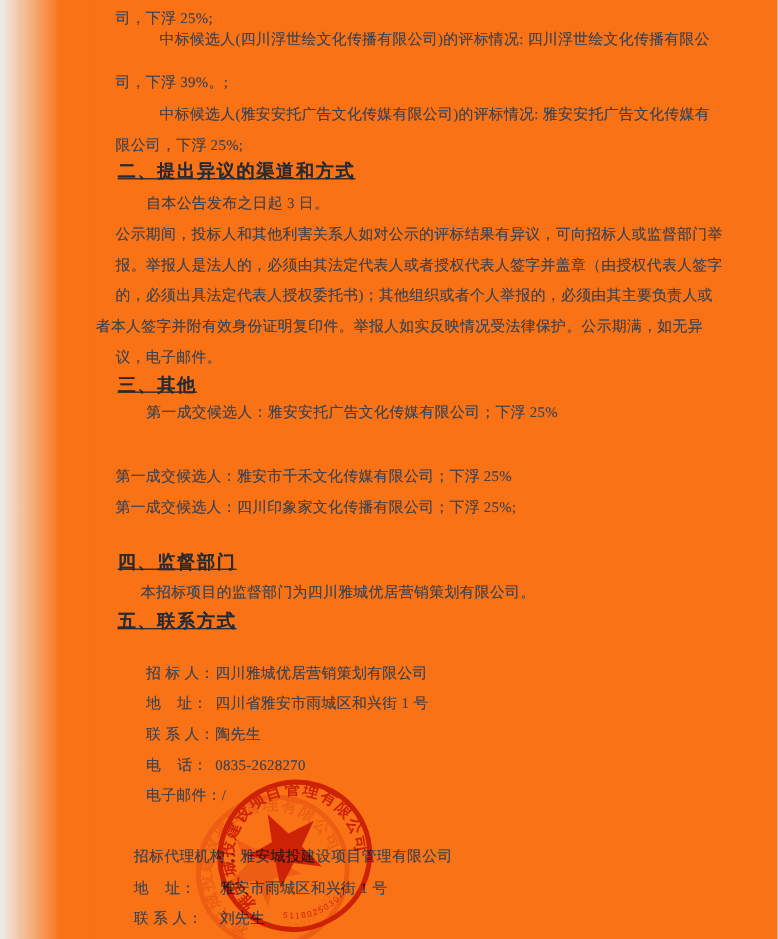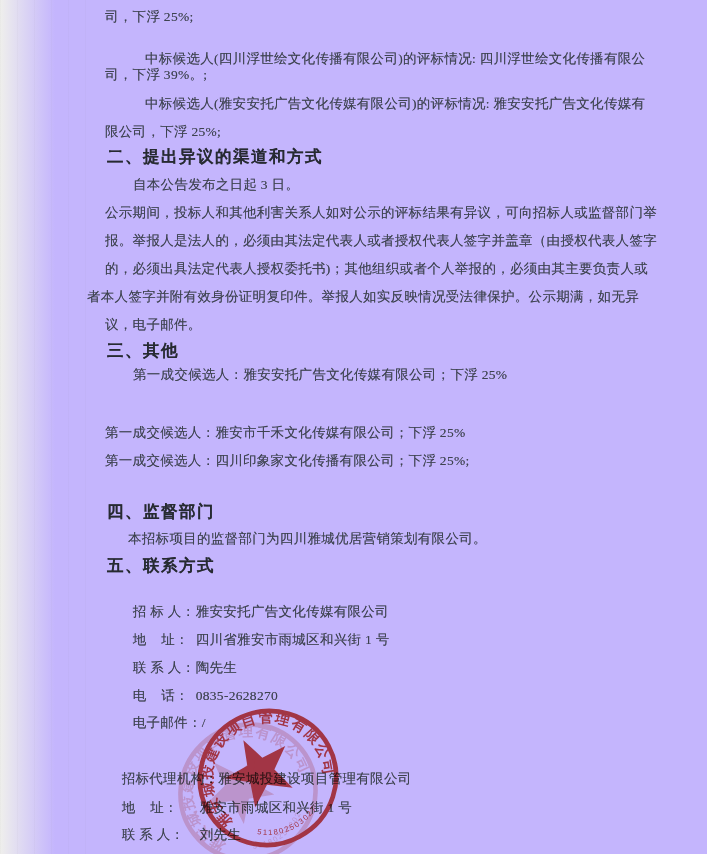--- a/index.html
+++ b/index.html
@@ -1,19 +1,19 @@
 <!DOCTYPE html>
 <html><head>
 <meta charset="utf-8">
 <style>
   html,body{margin:0;padding:0;background:#ffffff;}
   .page{
     position:relative;
     width:707px;height:854px;
-    background:#c4b5fd;
+    background:#f97316;
     overflow:hidden;
     font-family:"Liberation Serif", serif;
     color:#3e4350;
   }
   
   .scan-shade{
     position:absolute;left:0;top:0;bottom:0;width:96px;
     background:
       repeating-linear-gradient(90deg, rgba(110,110,110,0.035) 0 1px, rgba(0,0,0,0) 1px 17px),
       linear-gradient(90deg,#efefec 0,rgba(255,255,255,0) 55px);
@@ -28,41 +28,42 @@
     text-shadow:0 0 0.5px rgba(62,67,80,0.55);
   }
   .hd{
     font-family:"Liberation Sans", sans-serif;
     font-weight:bold;
     font-size:16.5px;
     line-height:20px;
     color:#262a31;
     letter-spacing:1.5px;
     text-shadow:0 0 0.5px rgba(38,42,49,0.6);
+    text-decoration:underline;
   }
   .lbl{display:inline-block;white-space:pre;}
   .lbl-c{min-width:63px;}
   .lbl-a{min-width:78px;}
   .seal-svg{
     position:absolute;left:188px;top:698px;
     width:160px;height:160px;
     overflow:visible;
     mix-blend-mode:multiply;
     opacity:0.92;
     filter:blur(0.3px);
   }
 </style>
 </head>
 <body>
 
 <div class="page">
   <div class="scan-shade"></div>
 
   <div class="ln" style="top:8px;left:105px">司，下浮 25%;</div>
-  <div class="ln" style="top:50px;left:145px">中标候选人(四川浮世绘文化传播有限公司)的评标情况: 四川浮世绘文化传播有限公</div>
+  <div class="ln" style="top:27px;left:145px">中标候选人(四川浮世绘文化传播有限公司)的评标情况: 四川浮世绘文化传播有限公</div>
   <div class="ln" style="top:66px;left:105px">司，下浮 39%。;</div>
   <div class="ln" style="top:95px;left:145px">中标候选人(雅安安托广告文化传媒有限公司)的评标情况: 雅安安托广告文化传媒有</div>
   <div class="ln" style="top:123px;left:105px">限公司，下浮 25%;</div>
 
   <div class="ln hd" style="top:146px;left:107px">二、提出异议的渠道和方式</div>
   <div class="ln" style="top:176px;left:133px">自本公告发布之日起 3 日。</div>
   <div class="ln" style="top:204px;left:105px">公示期间，投标人和其他利害关系人如对公示的评标结果有异议，可向招标人或监督部门举</div>
   <div class="ln" style="top:232px;left:105px">报。举报人是法人的，必须由其法定代表人或者授权代表人签字并盖章（由授权代表人签字</div>
   <div class="ln" style="top:260px;left:105px">的，必须出具法定代表人授权委托书)；其他组织或者个人举报的，必须由其主要负责人或</div>
   <div class="ln" style="top:288px;left:87px">者本人签字并附有效身份证明复印件。举报人如实反映情况受法律保护。公示期满，如无异</div>
@@ -72,21 +73,21 @@
   <div class="ln" style="top:366px;left:133px">第一成交候选人：雅安安托广告文化传媒有限公司；下浮 25%</div>
   <div class="ln" style="top:424px;left:105px">第一成交候选人：雅安市千禾文化传媒有限公司；下浮 25%</div>
   <div class="ln" style="top:452px;left:105px">第一成交候选人：四川印象家文化传播有限公司；下浮 25%;</div>
 
   <div class="ln hd" style="top:501px;left:107px">四、监督部门</div>
   <div class="ln" style="top:530px;left:128px">本招标项目的监督部门为四川雅城优居营销策划有限公司。</div>
 
   <div class="ln hd" style="top:555px;left:107px">五、联系方式</div>
 
   <div class="ln" style="top:585px;left:118px">
-    <span class="lbl lbl-c">招 标 人：</span><span>雅安安托广告文化传媒有限公司</span>
+    <span class="lbl lbl-c">招 标 人：</span><span>四川雅城优居营销策划有限公司</span>
   </div>
   <div class="ln" style="top:613px;left:118px">
     <span class="lbl lbl-c">地    址：</span><span>四川省雅安市雨城区和兴街 1 号</span>
   </div>
   <div class="ln" style="top:641px;left:118px">
     <span class="lbl lbl-c">联 系 人：</span><span>陶先生</span>
   </div>
   <div class="ln" style="top:669px;left:118px">
     <span class="lbl lbl-c">电    话：</span><span>0835-2628270</span>
   </div>

